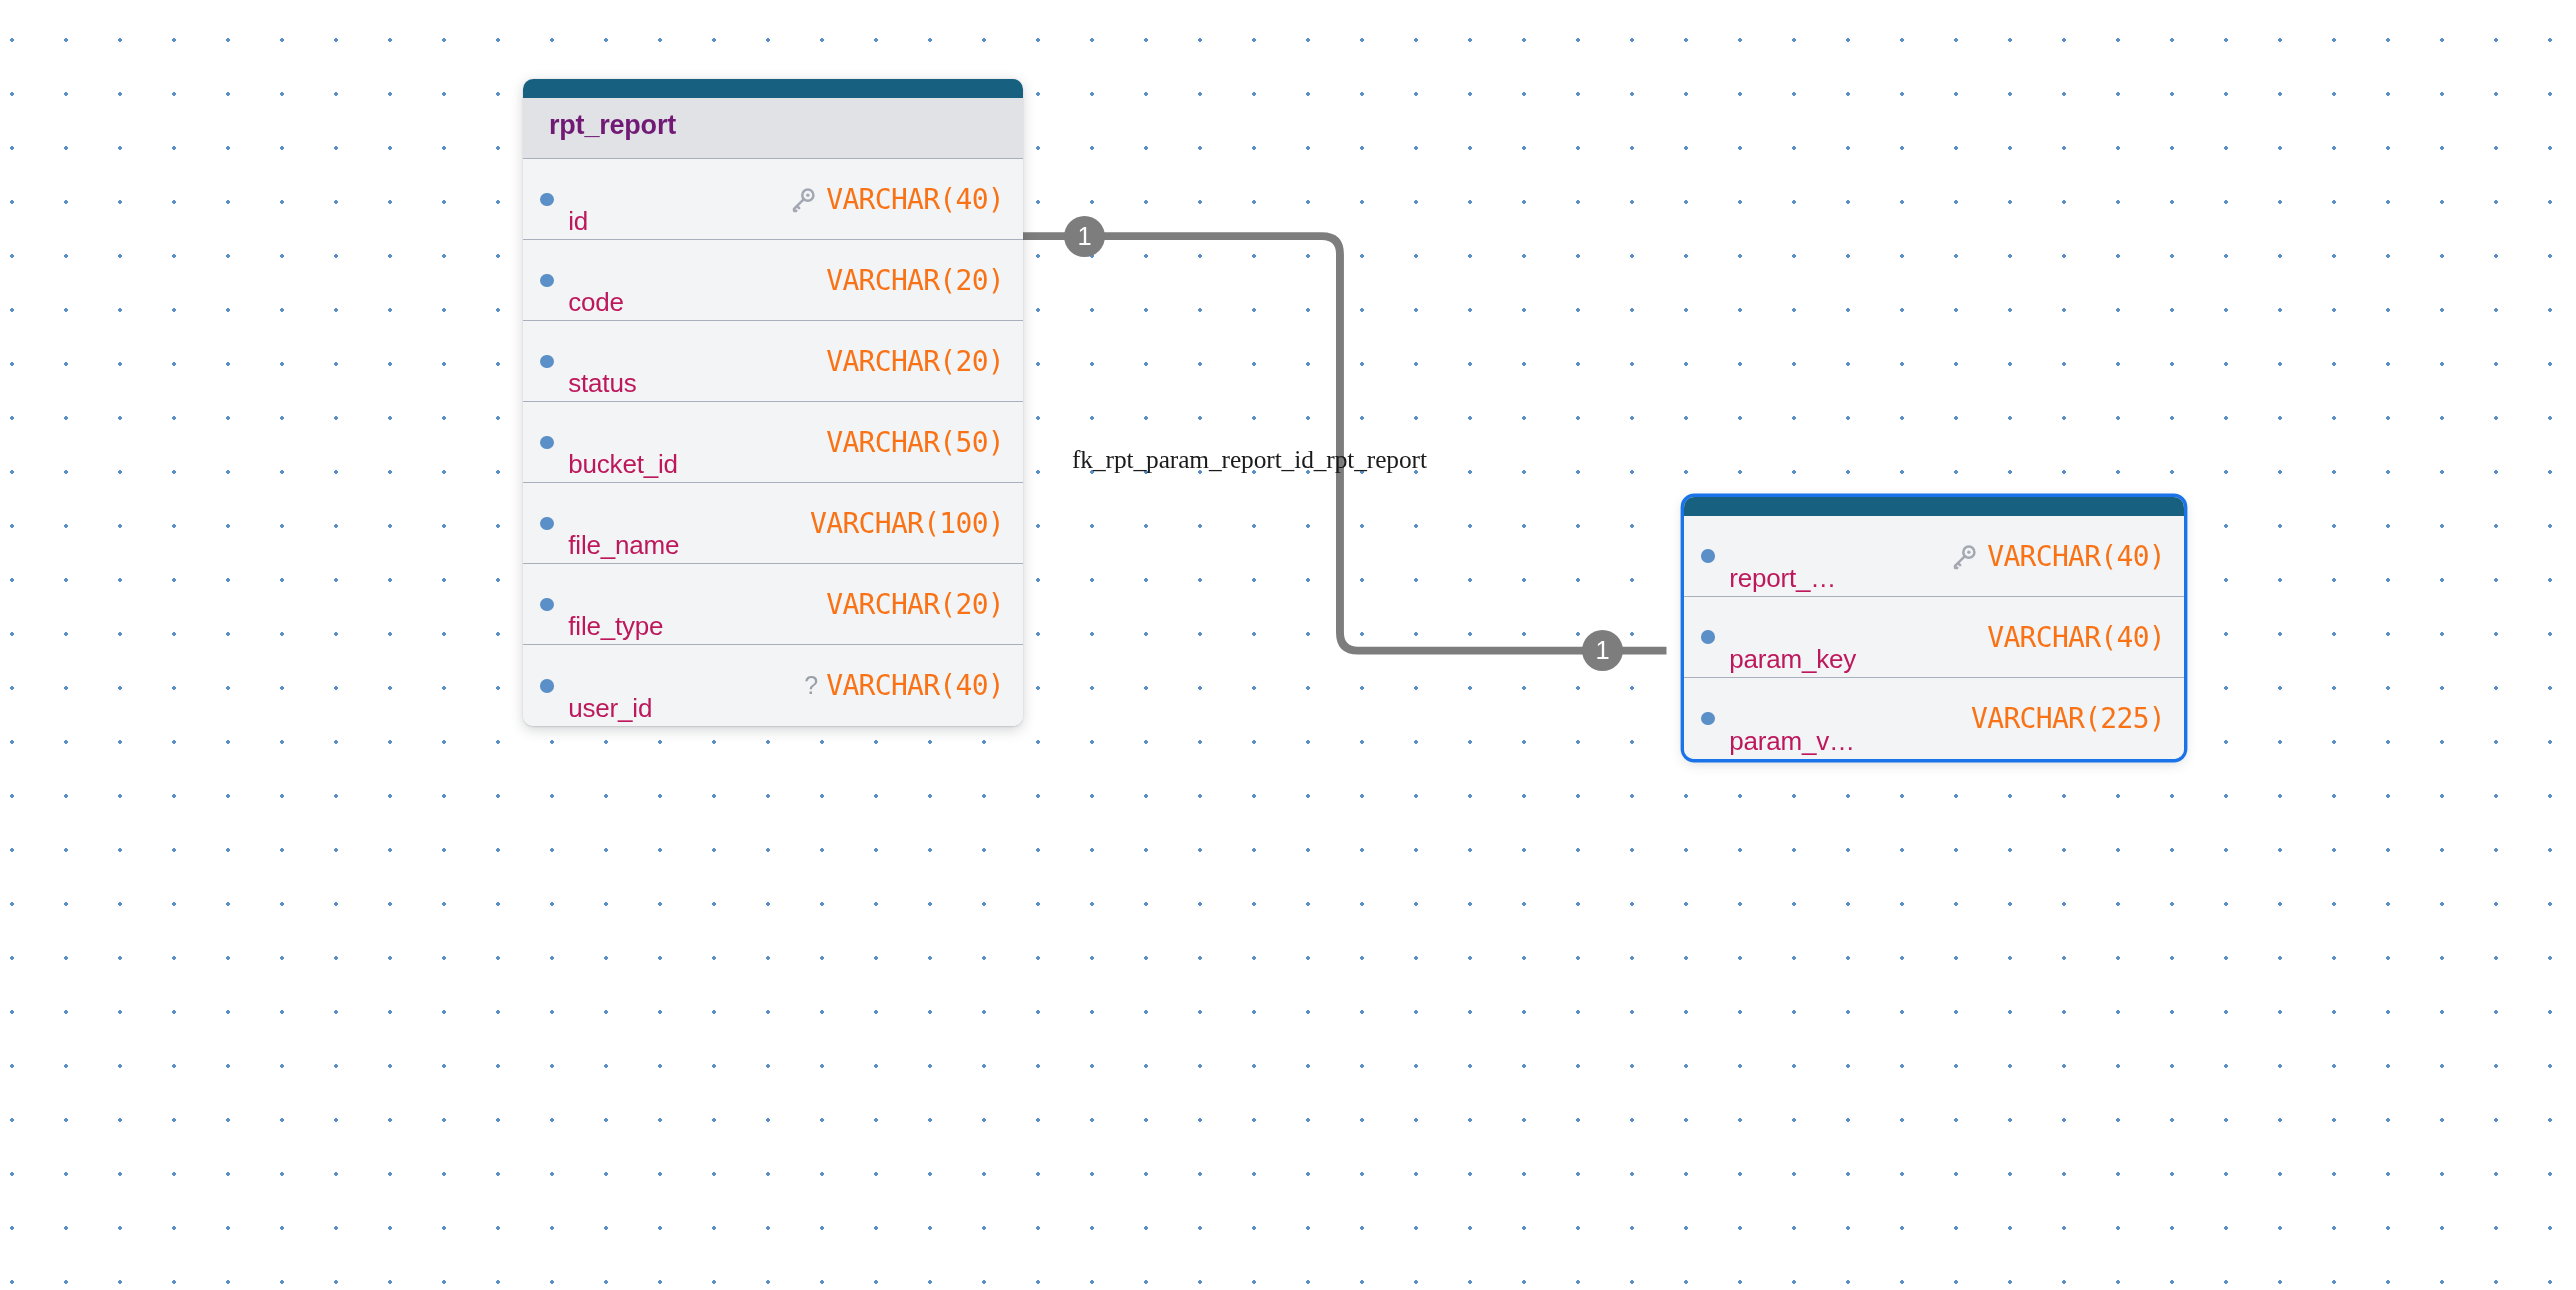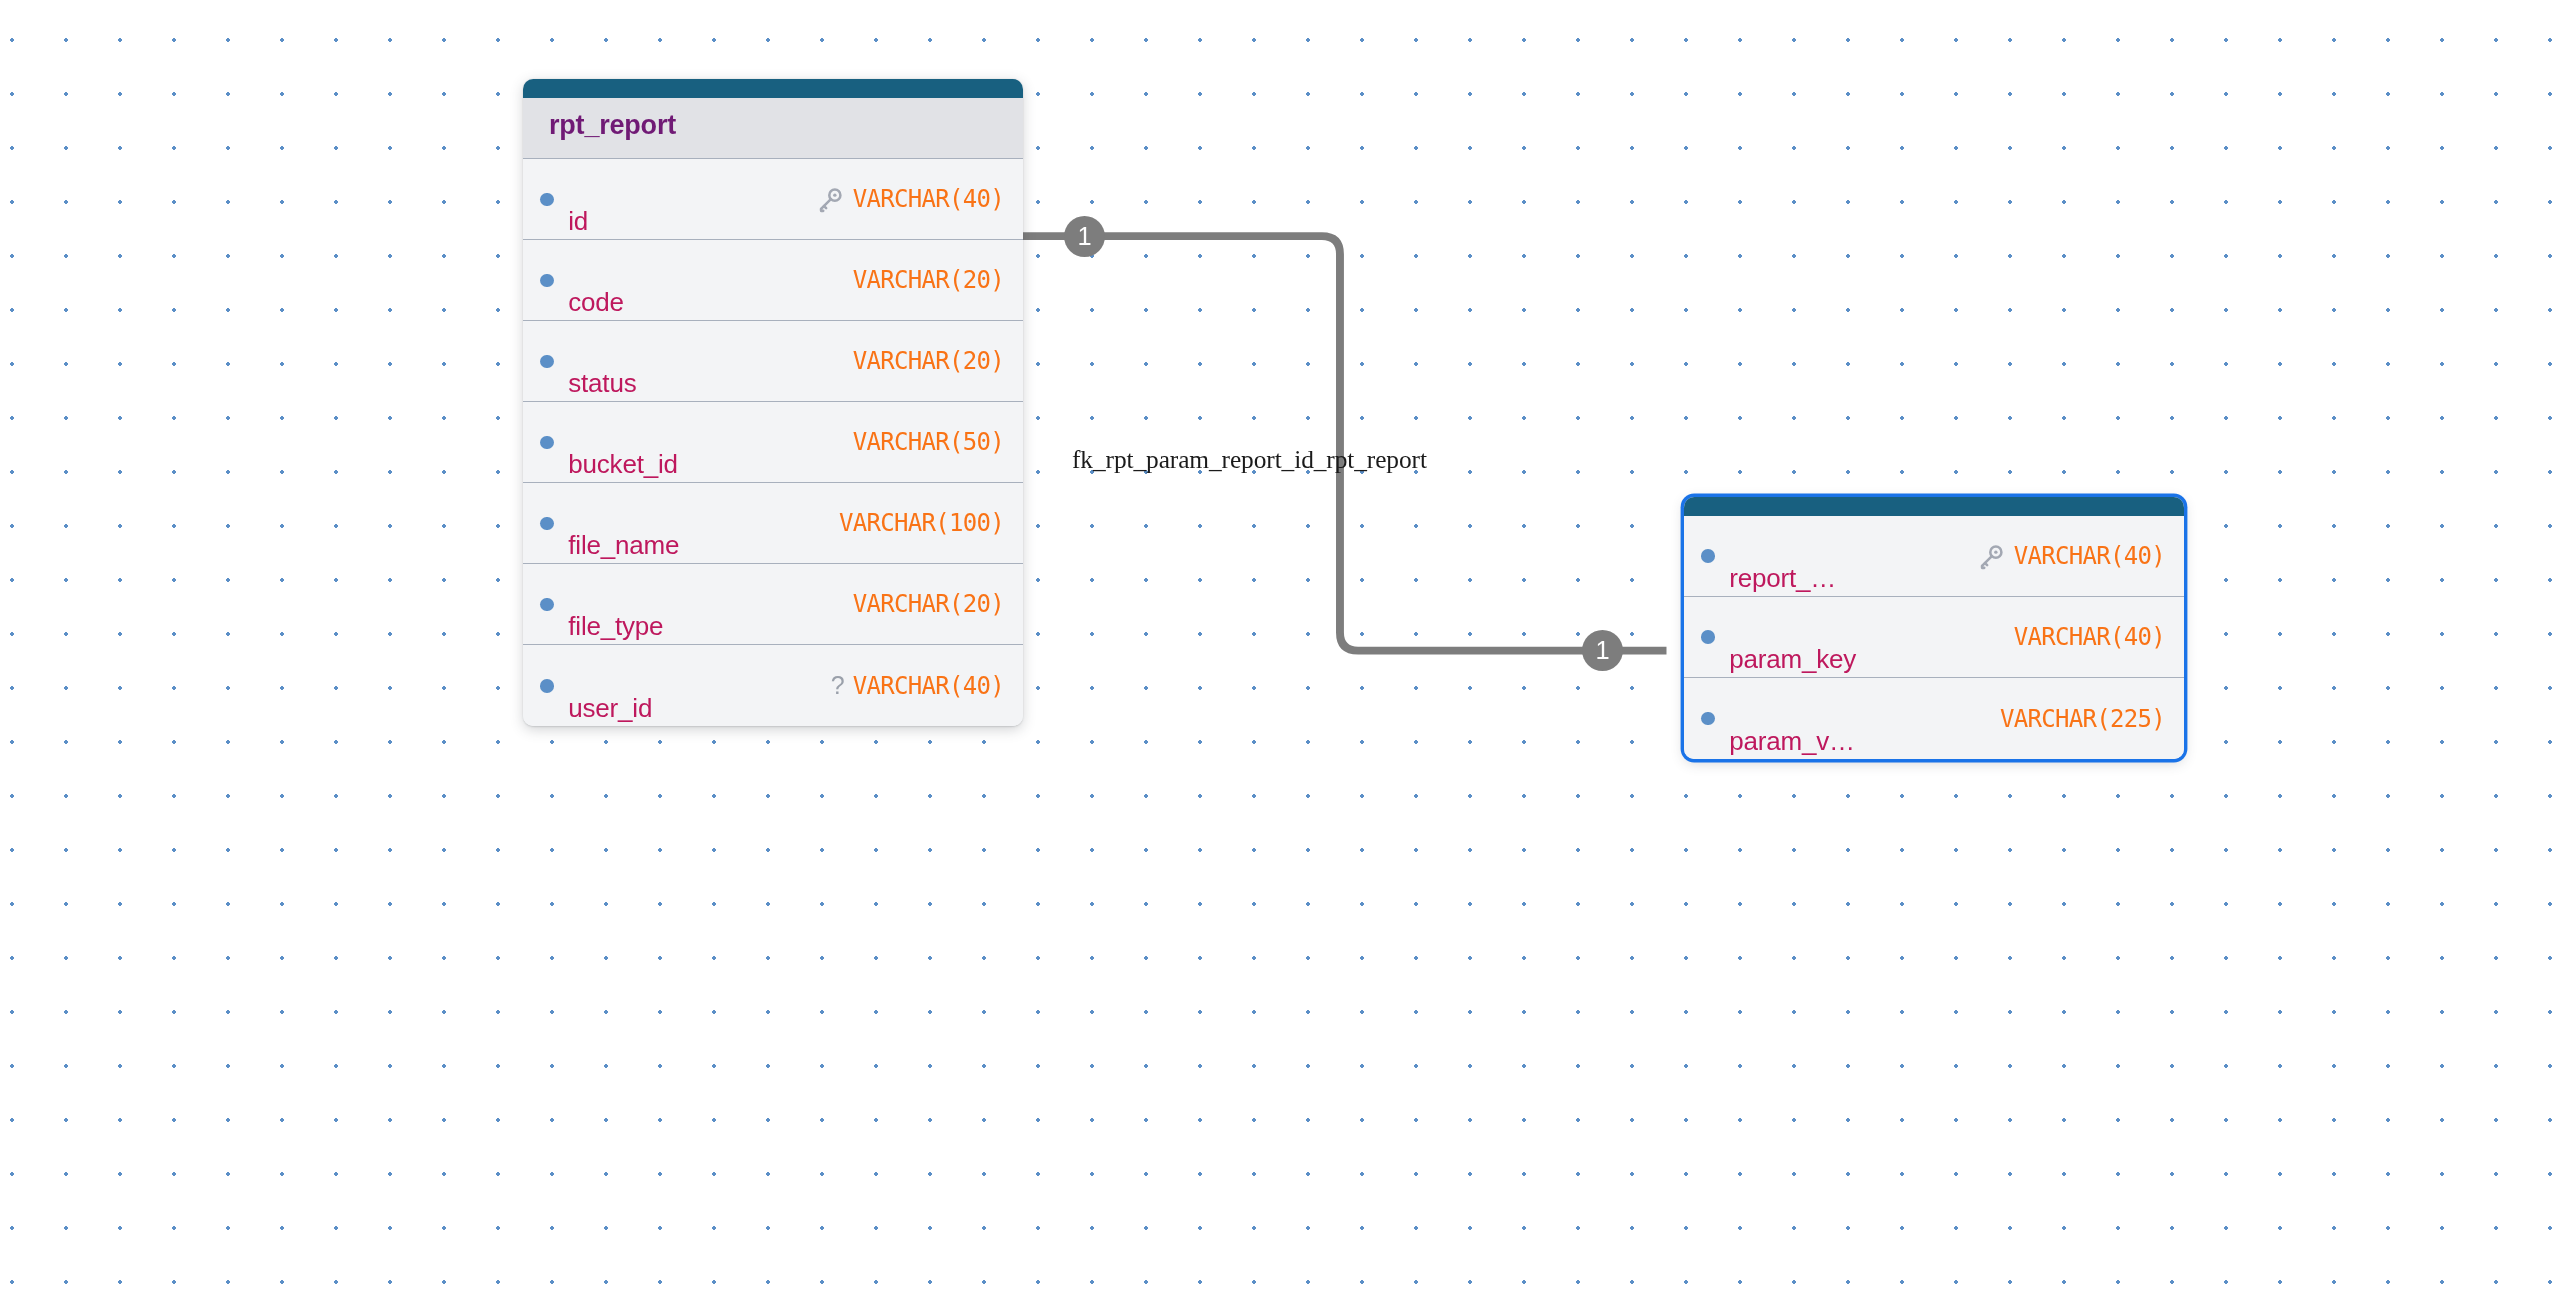--- a/index.html
+++ b/index.html
@@ -103,21 +103,21 @@
   }
   .attr-spacer { flex: 1 1 auto; min-width: 10.2px; }
   .attr-flags {
     display: flex;
     align-items: center;
     flex: 0 0 auto;
     margin-right: 8px;
   }
   .attr-type {
     font-family: "DejaVu Sans Mono", monospace;
-    font-size: 24px;
+    font-size: 28px;
     color: #f97316;
     white-space: nowrap;
     flex: 0 0 auto;
     letter-spacing: -0.7px;
   }
   .key-icon { display: block; }
   .null-mark {
     font-family: "Liberation Sans", sans-serif;
     font-size: 25px;
     color: #9aa0aa;

